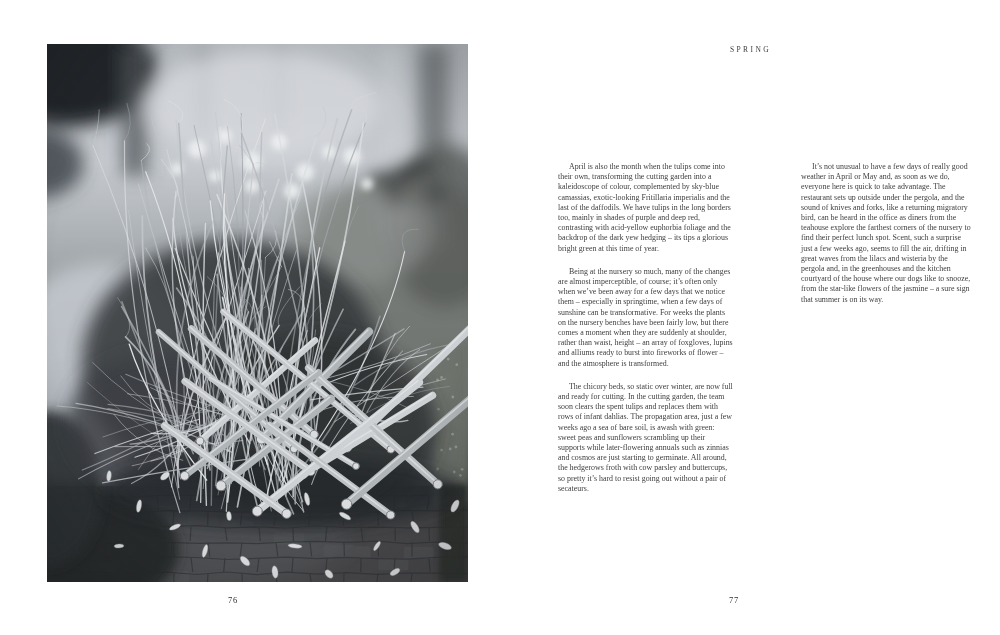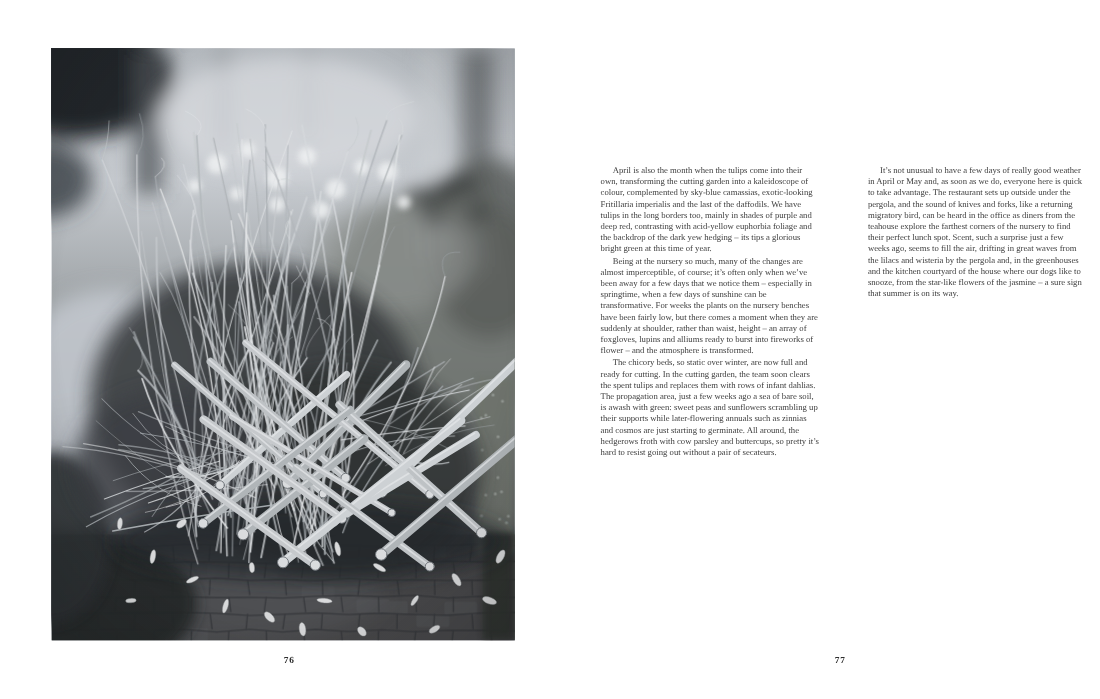--- a/index.html
+++ b/index.html
@@ -3,25 +3,25 @@
 <meta charset="utf-8">
 <style>
   html,body{margin:0;padding:0;background:#ffffff;}
   body{width:1000px;height:635px;font-family:"Liberation Serif",serif;-webkit-font-smoothing:antialiased;}
   .spread{position:relative;width:1000px;height:635px;background:#ffffff;overflow:hidden;}
   .photo{position:absolute;left:47px;top:44px;width:421px;height:538px;margin:0;background:#9aa0a6;overflow:hidden;}
   .photo svg{display:block;}
   .running-header{position:absolute;left:545px;top:45px;width:411px;text-align:center;
     font-size:7.5px;letter-spacing:2.4px;color:#3c3c3c;text-transform:uppercase;}
   .col{position:absolute;top:149px;font-size:7.9px;line-height:10.2px;color:#3d3d3d;text-align:left;}
-  .col p{margin:1px;text-indent:11px;}
+  .col p{margin:13px;text-indent:11px;}
   .col1{left:545px;width:201px;}
   .col2{left:788px;width:197px;}
-  .folio{position:absolute;top:595px;width:40px;text-align:right;
-    font-size:8.5px;font-weight:700;color:#2c2c2c;letter-spacing:0.8px;}
+  .folio{position:absolute;top:595px;width:40px;text-align:left;
+    font-size:8.5px;font-weight:400;color:#2c2c2c;letter-spacing:0.8px;}
   .folio-left{left:228px;}
   .folio-right{left:729px;}
 </style>
 </head>
 <body>
 
 <div class="spread">
 
   <figure class="photo">
     <svg id="photo-svg" width="421" height="538" viewBox="0 0 421 538">
@@ -432,20 +432,21 @@
           <ellipse cx="282" cy="530" rx="4.9" ry="3.2" fill="#e8e9ea" opacity="0.92" stroke="#8e9294" stroke-width="0.4" transform="rotate(49 282 530)"></ellipse>
           <ellipse cx="348" cy="528" rx="5.5" ry="2.7" fill="#e8e9ea" opacity="0.92" stroke="#8e9294" stroke-width="0.4" transform="rotate(149 348 528)"></ellipse>
           <ellipse cx="182" cy="472" rx="4.6" ry="2.4" fill="#e8e9ea" opacity="0.92" stroke="#8e9294" stroke-width="0.4" transform="rotate(84 182 472)"></ellipse>
           <ellipse cx="408" cy="462" rx="6.7" ry="3.1" fill="#e8e9ea" opacity="0.92" stroke="#8e9294" stroke-width="0.4" transform="rotate(118 408 462)"></ellipse>
           <ellipse cx="260" cy="455" rx="6.6" ry="2.4" fill="#e8e9ea" opacity="0.92" stroke="#8e9294" stroke-width="0.4" transform="rotate(77 260 455)"></ellipse>
         </g>
         <rect x="0" y="0" width="421" height="538" fill="url(#vig)"></rect>
       </svg>
   </figure>
 
+  <div class="running-header">SPRING</div>
 
   <div class="col col1">
     <p>April is also the month when the tulips come into their own, transforming the cutting garden into a kaleidoscope of colour, complemented by sky-blue camassias, exotic-looking Fritillaria imperialis and the last of the daffodils. We have tulips in the long borders too, mainly in shades of purple and deep red, contrasting with acid-yellow euphorbia foliage and the backdrop of the dark yew hedging – its tips a glorious bright green at this time of year.</p>
     <p>Being at the nursery so much, many of the changes are almost imperceptible, of course; it’s often only when we’ve been away for a few days that we notice them – especially in springtime, when a few days of sunshine can be transformative. For weeks the plants on the nursery benches have been fairly low, but there comes a moment when they are suddenly at shoulder, rather than waist, height – an array of foxgloves, lupins and alliums ready to burst into fireworks of flower – and the atmosphere is transformed.</p>
     <p>The chicory beds, so static over winter, are now full and ready for cutting. In the cutting garden, the team soon clears the spent tulips and replaces them with rows of infant dahlias. The propagation area, just a few weeks ago a sea of bare soil, is awash with green: sweet peas and sunflowers scrambling up their supports while later-flowering annuals such as zinnias and cosmos are just starting to germinate. All around, the hedgerows froth with cow parsley and buttercups, so pretty it’s hard to resist going out without a pair of secateurs.</p>
   </div>
 
   <div class="col col2">
     <p>It’s not unusual to have a few days of really good weather in April or May and, as soon as we do, everyone here is quick to take advantage. The restaurant sets up outside under the pergola, and the sound of knives and forks, like a returning migratory bird, can be heard in the office as diners from the teahouse explore the farthest corners of the nursery to find their perfect lunch spot. Scent, such a surprise just a few weeks ago, seems to fill the air, drifting in great waves from the lilacs and wisteria by the pergola and, in the greenhouses and the kitchen courtyard of the house where our dogs like to snooze, from the star-like flowers of the jasmine – a sure sign that summer is on its way.</p>
   </div>

